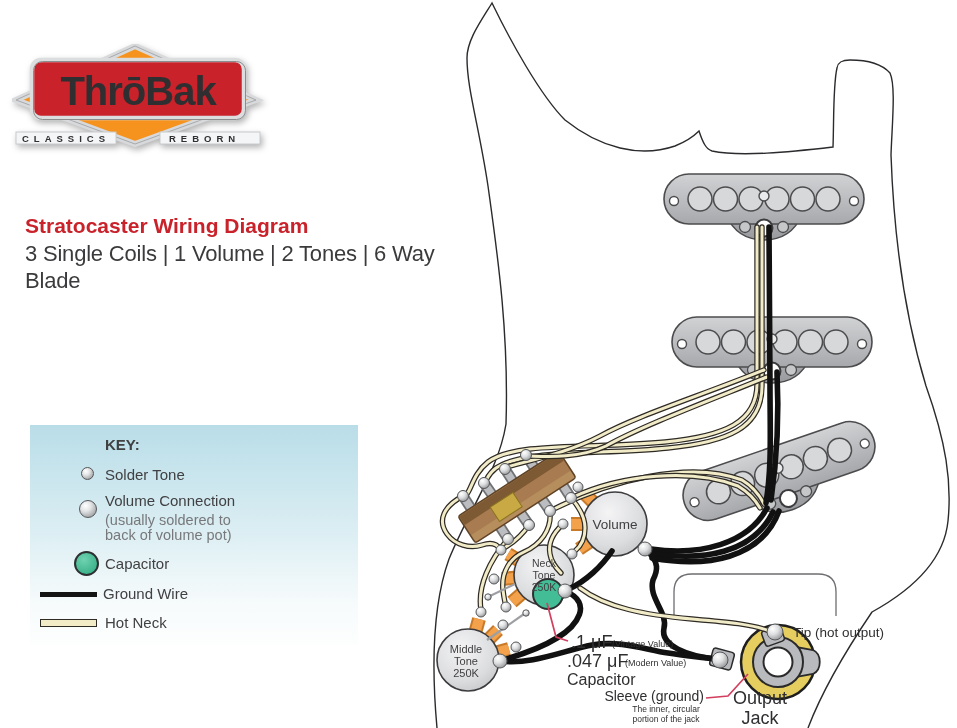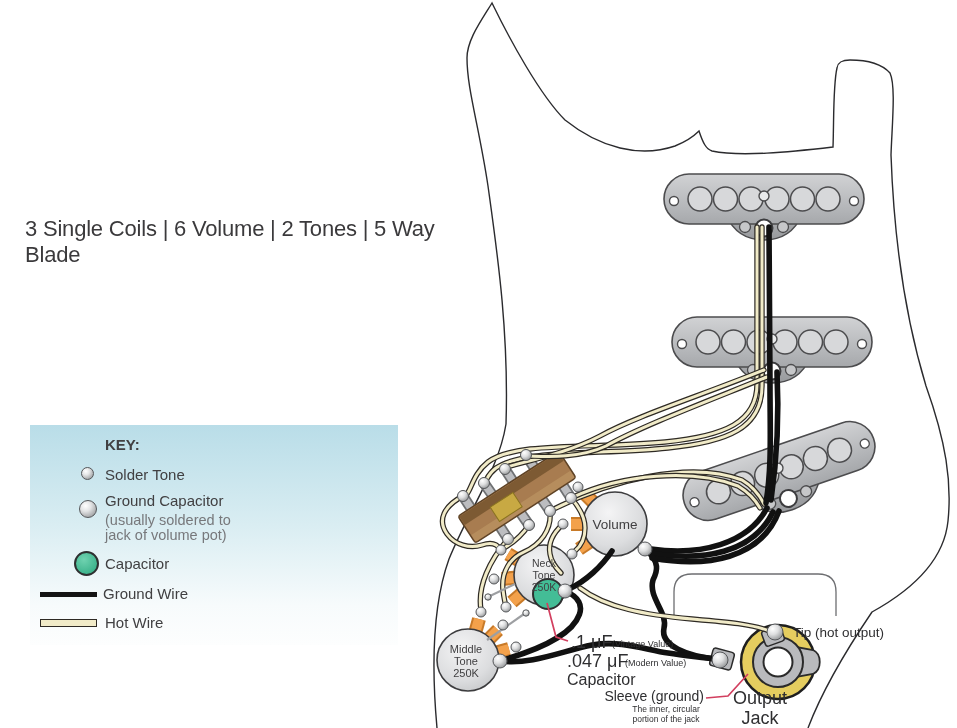--- a/index.html
+++ b/index.html
@@ -15,21 +15,21 @@
   
   #logo{position:absolute;left:12px;top:44px;width:252px;height:110px;
         filter:drop-shadow(2px 3px 3px rgba(0,0,0,.30));}
 
   
   #heading{position:absolute;left:25px;top:213px;width:470px;}
   #heading .t1{font-size:21px;font-weight:bold;color:var(--c-title_red,#c9222b);line-height:1.2;}
   #heading .t2{font-size:22px;color:var(--c-text_dark,#3b3a3c);line-height:1.2;margin-top:3px;letter-spacing:-0.2px;}
 
   
-  #keybox{position:absolute;left:30px;top:425px;width:368px;height:220px;
+  #keybox{position:absolute;left:30px;top:425px;width:328px;height:220px;
           background:linear-gradient(180deg,#b9dde8 0%,#d9edf2 45%,#f7fbfc 82%,#fdfefe 100%);}
   #keybox .abs{position:absolute;}
   .klabel{font-size:15px;color:#414042;}
   .knote{font-size:14.5px;color:#77787b;line-height:15.5px;}
   .sphere-ic{border-radius:50%;
      background:radial-gradient(circle at 35% 30%, #ffffff 0%, #e4e5e6 35%, #9a9c9e 85%, #8c8e90 100%);
      border:1px solid #55575a;box-sizing:border-box;}
   .cap-ic{border-radius:50%;background:radial-gradient(circle at 38% 32%, #6fd2b0, #3db38c 75%);
      border:2px solid #2e2f30;box-sizing:border-box;}
   .gwire-ic{background:#141414;}
@@ -293,39 +293,53 @@
     <text x="567" y="667" font-size="18">.047 μF</text>
     <text x="625" y="666" font-size="9">(Modern Value)</text>
     <text x="567" y="685" font-size="16">Capacitor</text>
     <text x="704" y="701" text-anchor="end" font-size="14">Sleeve (ground)</text>
     <text x="666" y="712" text-anchor="middle" font-size="8.5">The inner, circular</text>
     <text x="666" y="722" text-anchor="middle" font-size="8.5">portion of the jack</text>
     <text x="760" y="704" text-anchor="middle" font-size="18">Output</text>
     <text x="760" y="724" text-anchor="middle" font-size="18">Jack</text>
   </svg>
 
+  <div id="logo">
+    <svg width="252" height="110" viewBox="0 0 252 110">
+      <polygon points="123,2 244,56 123,100 4,56" style="fill:var(--c-logo_orange,#f6921e)" stroke="#d8d9db" stroke-width="6"></polygon>
+      <polygon points="123,2 244,56 123,100 4,56" fill="none" stroke="#a7a9ac" stroke-width="1"></polygon>
+      <rect x="20" y="16" width="212" height="58" rx="9" style="fill:var(--c-logo_red,#c9222b)" stroke="#dcdddf" stroke-width="4.5"></rect>
+      <rect x="20" y="16" width="212" height="58" rx="9" fill="none" stroke="#8a8c8e" stroke-width="1" transform="translate(1.5,1.5)"></rect>
+      <text x="126" y="61" text-anchor="middle" font-size="40" font-weight="bold" fill="#ffffff" letter-spacing="-1">ThrōBak</text>
+      <rect x="4" y="88" width="100" height="12" fill="#f4f5f6" stroke="#c8cacc" stroke-width="1"></rect>
+      <rect x="148" y="88" width="100" height="12" fill="#f4f5f6" stroke="#c8cacc" stroke-width="1"></rect>
+      <text x="10" y="98" font-size="9.5" font-weight="bold" fill="#97999c" letter-spacing="5">CLASSICS</text>
+      <text x="157" y="98" font-size="9.5" font-weight="bold" fill="#97999c" letter-spacing="5">REBORN</text>
+    </svg>
+  </div>
 
   <div id="heading">
-    <div class="t2">3 Single Coils | 6 Volume | 2 Tones | 5 Way Blade</div>
+    <div class="t1">Stratocaster Wiring Diagram</div>
+    <div class="t2">3 Single Coils | 1 Volume | 2 Tones | 6 Way Blade</div>
   </div>
 
   <div id="keybox">
     <div class="abs klabel" style="left:75px;top:11px;font-weight:bold;">KEY:</div>
 
     <div class="abs sphere-ic" style="left:51px;top:42px;width:13px;height:13px;"></div>
     <div class="abs klabel" style="left:75px;top:41px;">Solder Tone</div>
 
     <div class="abs sphere-ic" style="left:49px;top:75px;width:18px;height:18px;"></div>
-    <div class="abs klabel" style="left:75px;top:67px;">Ground Capacitor</div>
+    <div class="abs klabel" style="left:75px;top:67px;">Volume Connection</div>
     <div class="abs knote" style="left:75px;top:88px;">(usually soldered to</div>
-    <div class="abs knote" style="left:75px;top:103px;">jack of volume pot)</div>
+    <div class="abs knote" style="left:75px;top:103px;">back of volume pot)</div>
 
     <div class="abs cap-ic" style="left:44px;top:126px;width:25px;height:25px;"></div>
     <div class="abs klabel" style="left:75px;top:130px;">Capacitor</div>
 
     <div class="abs gwire-ic" style="left:10px;top:167px;width:57px;height:5px;"></div>
     <div class="abs klabel" style="left:73px;top:160px;">Ground Wire</div>
 
     <div class="abs hwire-ic" style="left:10px;top:194px;width:57px;height:8px;"></div>
-    <div class="abs klabel" style="left:75px;top:189px;">Hot Wire</div>
+    <div class="abs klabel" style="left:75px;top:189px;">Hot Neck</div>
   </div>
 
 </div>
 
 </body></html>

